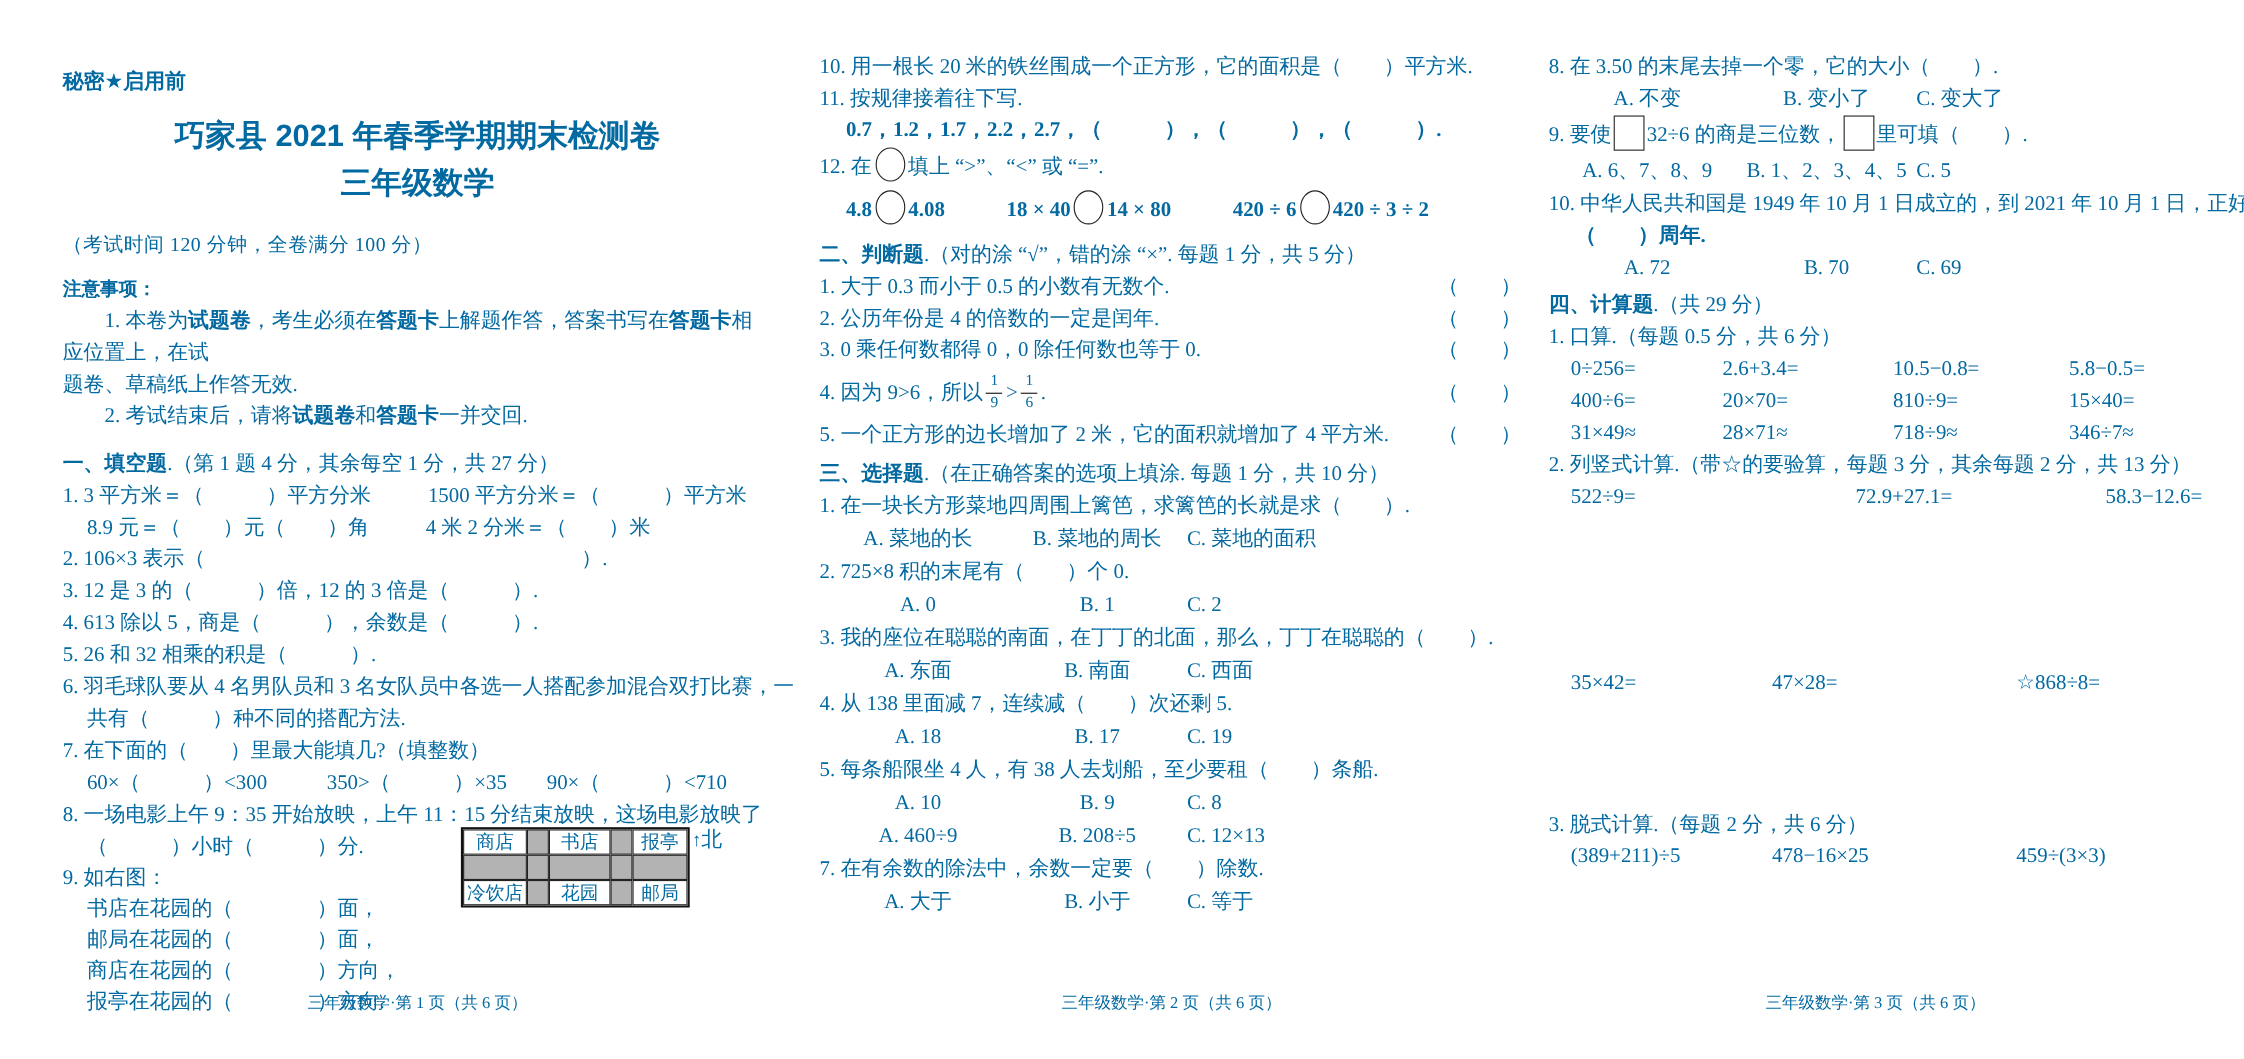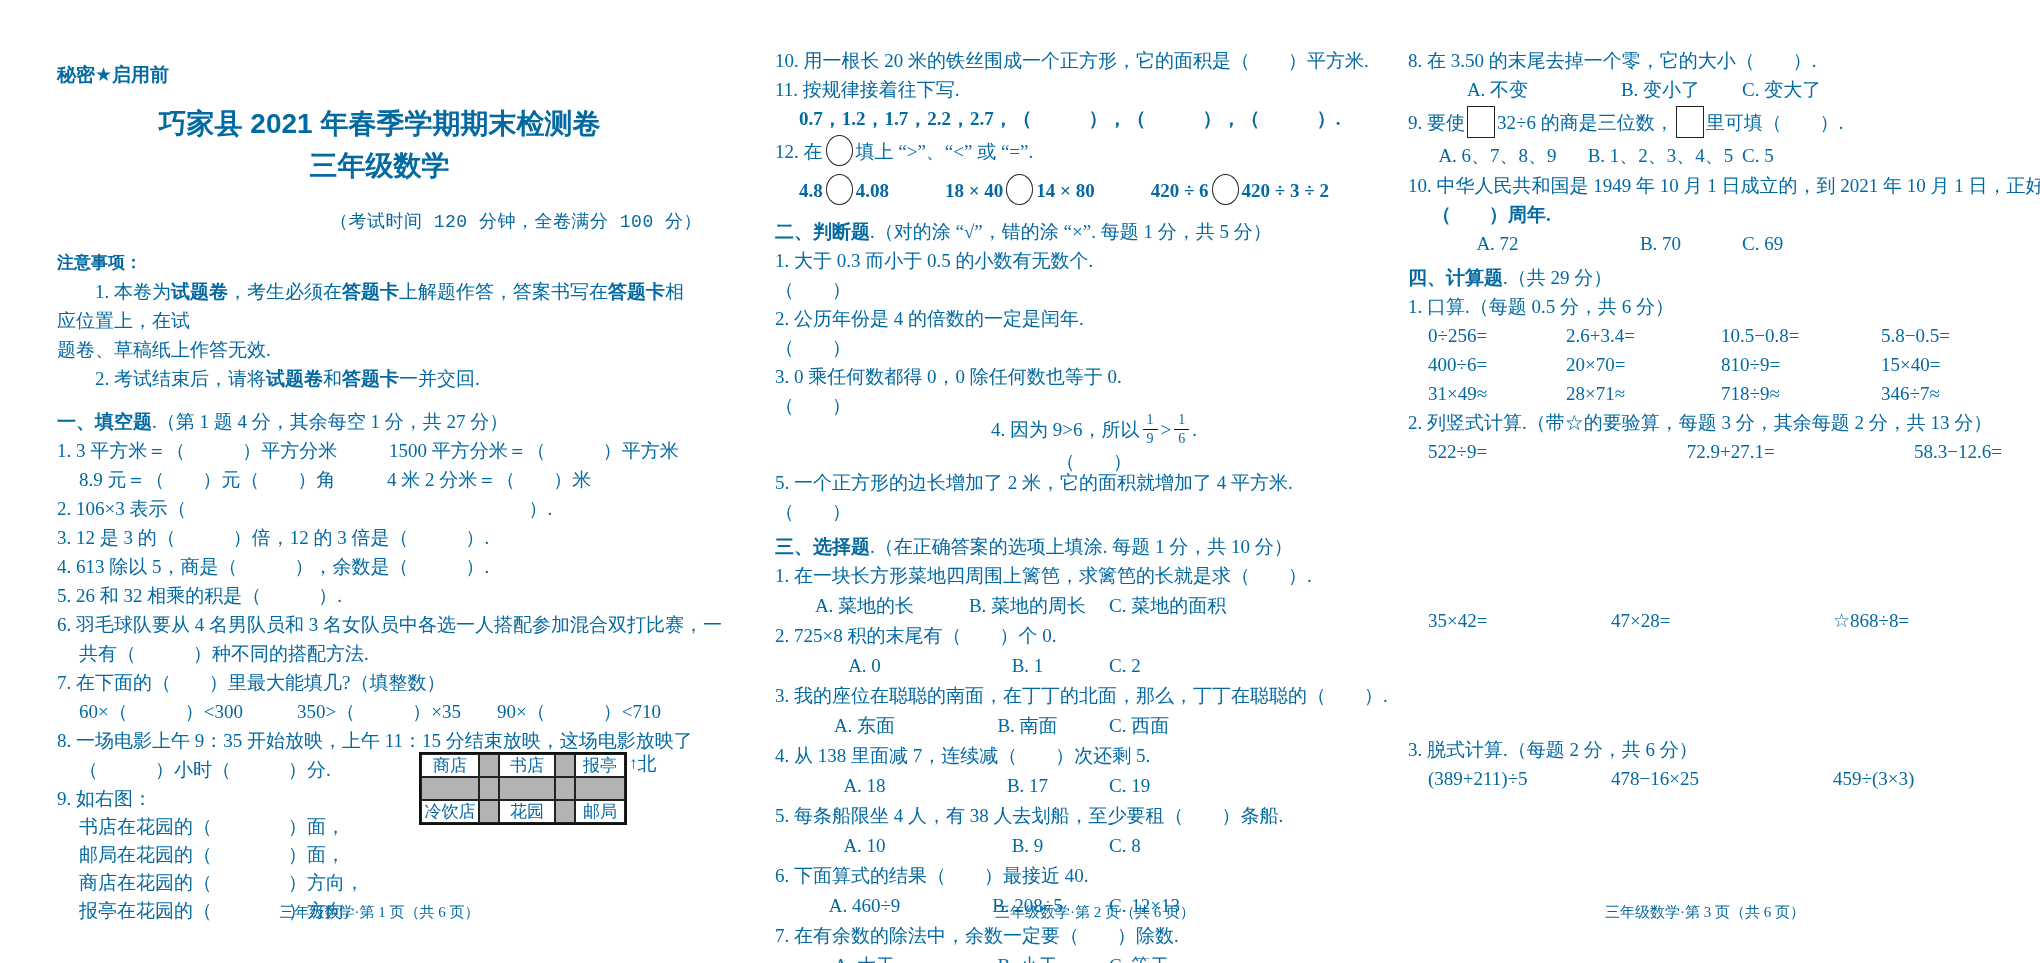--- a/index.html
+++ b/index.html
@@ -1,27 +1,27 @@
 <!DOCTYPE html>
 <html><head>
 <meta charset="utf-8">
 <style>
   html,body{margin:0;padding:0;}
   .sheet{position:relative;width:2040px;height:963px;background:#ffffff;overflow:hidden;
          font-family:"Liberation Serif","DejaVu Serif",serif;color:#0369a1;font-size:19px;}
   .ht{font-family:"Liberation Sans","DejaVu Sans",sans-serif;font-weight:700;}
   .col{position:absolute;top:0;height:963px;}
   #col1{left:57px;width:645px;}
-  #col2{left:775px;width:640px;padding-top:46px;box-sizing:border-box;}
+  #col2{left:745px;width:640px;padding-top:46px;box-sizing:border-box;}
   #col3{left:1408px;width:594px;padding-top:46px;box-sizing:border-box;}
   .ln{line-height:29px;white-space:nowrap;}
   
   .classif{margin-top:60px;line-height:29px;font-size:19px;}
   .title{margin-top:14px;text-align:center;font-size:28px;line-height:42px;}
-  .exam-info{margin-top:22px;text-align:right;font-size:18px;line-height:27px;letter-spacing:0.5px;font-family:Liberation Mono, monospace;}
+  .exam-info{margin-top:22px;text-align:left;font-size:18px;line-height:27px;letter-spacing:0.5px;}
   .notice-head{margin-top:12px;line-height:29px;font-size:17px;}
   .note{line-height:29px;}
   .indent{text-indent:38px;}
   .sec{margin-top:14px;line-height:29px;}
   .cA{display:inline-block;width:332px;}
   .pl22{padding-left:22px;}
   .cB{display:inline-block;width:308px;}
   .c7a{display:inline-block;width:218px;}
   .c7b{display:inline-block;width:200px;}
   .q9sub{line-height:28px;}
@@ -33,21 +33,21 @@
   .north{position:absolute;left:572px;top:752px;font-size:19px;line-height:24px;display:flex;align-items:center;}
   .north .arrow{font-size:17px;margin-right:0px;}
   .footer{position:absolute;top:903px;left:0;right:0;text-align:center;font-size:15px;line-height:18px;}
   
   .tall38{line-height:38px;}
   .tall40{line-height:40px;}
   .cir{display:inline-block;width:25px;height:29px;border:1.4px solid #222;border-radius:50%;
        vertical-align:-8px;margin:0 3px;background:#fff;}
   .q12gap{margin-right:56px;}
   .pl24{padding-left:24px;font-weight:bold;}
-  .jln{display:flex;justify-content:center;line-height:29px;padding-right:2px;flex-direction:column;}
+  .jln{display:flex;justify-content:space-between;line-height:29px;padding-right:2px;}
   .jtall{align-items:center;height:48px;}
   .jtext{display:inline-flex;align-items:center;white-space:nowrap;}
   .frac{display:inline-block;text-align:center;font-size:14px;line-height:1.15;margin:0 3px;vertical-align:middle;}
   .frac .fn{display:block;border-bottom:1px solid #111;padding:0 4px 1px;}
   .frac .fd{display:block;padding-top:1px;}
   .choice .ln{line-height:30px;}
   .opts{display:flex;padding-left:8px;line-height:30px;white-space:nowrap;text-align:center;}
   .o1{display:inline-block;width:163px;}
   
   .tall36{line-height:36px;}
@@ -198,21 +198,20 @@
           <span class="o1">A. 18</span>
           <span class="o1">B. 17</span>
           <span>C. 19</span>
         </div>
       <div class="ln">5. 每条船限坐 4 人，有 38 人去划船，至少要租（　　）条船.</div>
       <div class="opts">
           <span class="o1">A. 10</span>
           <span class="o1">B. 9</span>
           <span>C. 8</span>
         </div>
-      <div class="ln">6. 下面算式的结果（　　）最接近 40.</div>
       <div class="opts">
           <span class="o1">A. 460÷9</span>
           <span class="o1">B. 208÷5</span>
           <span>C. 12×13</span>
         </div>
       <div class="ln">7. 在有余数的除法中，余数一定要（　　）除数.</div>
       <div class="opts">
           <span class="o1">A. 大于</span>
           <span class="o1">B. 小于</span>
           <span>C. 等于</span>

